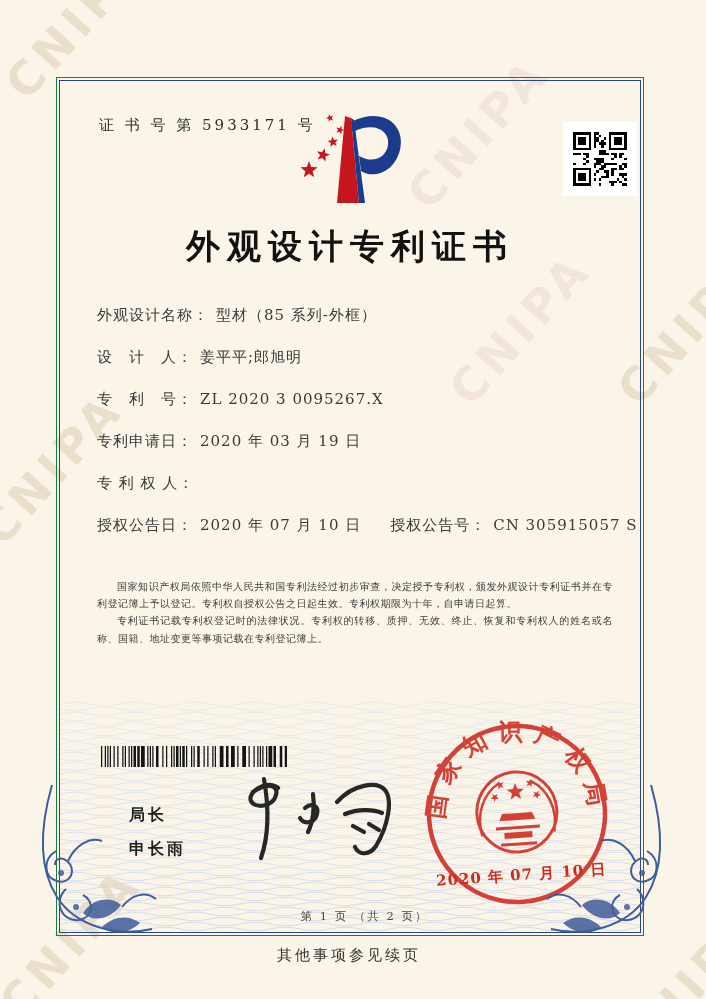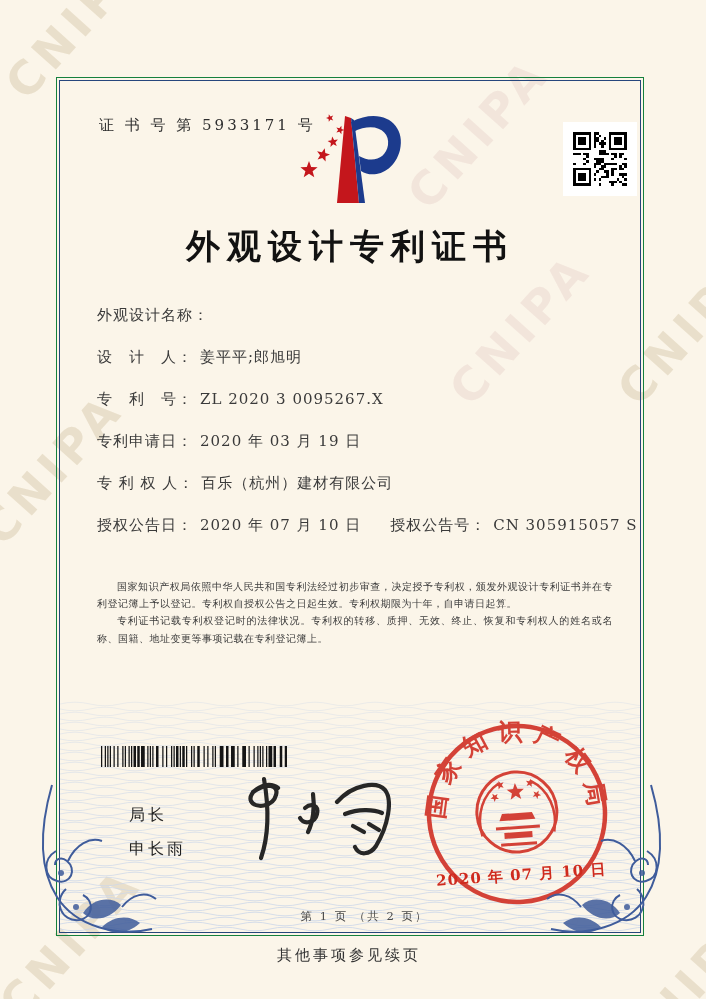--- a/index.html
+++ b/index.html
@@ -32,21 +32,21 @@
     font-size:34px; font-weight:bold; letter-spacing:7px; color:#121212;
   }
   .fields { left:40px; top:224px; right:24px; z-index:2; position:absolute; }
   .frow { display:flex; line-height:26px; margin-bottom:16px; font-size:15px; color:#3a3a3a; }
   .flabel { white-space:pre; letter-spacing:1px; }
   .fvalue { margin-left:7px; letter-spacing:1px; white-space:pre; }
   .grant-label2 { margin-left:29px; white-space:pre; letter-spacing:1px; }
   .body-text { left:40px; right:30px; top:500px; z-index:2; font-size:10px; line-height:1.72; color:#3c3c3c; text-align:justify; }
   .body-text p { margin:0; text-indent:2em; letter-spacing:.5px; }
   .barcode { left:44px; top:668px; width:186px; height:21px; z-index:2; }
-  .signer { left:72px; top:720px; z-index:2; font-family:"DejaVu Sans", sans-serif; font-size:16px; color:#1f1f1f; line-height:2.1; letter-spacing:3px; }
+  .signer { left:72px; top:720px; z-index:2; font-family:"DejaVu Sans", sans-serif; font-size:16px; color:#1f1f1f; line-height:2.1; letter-spacing:3px;font-weight:bold; }
   .signature { left:168px; top:694px; width:190px; height:100px; z-index:3; }
   .seal { left:362px; top:638px; width:196px; height:196px; z-index:5; transform:rotate(-4deg); }
   .seal-date { position:absolute; left:0; right:0; top:150px; text-align:center; color:#cf2a1e; font-size:15px; font-weight:bold; letter-spacing:1px; white-space:nowrap; }
   .page-no { left:0; right:0; top:831px; text-align:center; font-size:11.5px; letter-spacing:2px; color:#4a4a4a; z-index:2;margin-left:29px; }
   .footer-note { position:absolute; left:56px; width:586px; top:946px; text-align:center; font-size:15px; letter-spacing:3px; color:#333; z-index:1; }
   .ornament { position:absolute; width:135px; height:165px; z-index:2; }
   .ornament.left { left:30px; top:779px; }
   .ornament.right { left:538px; top:779px; transform:scaleX(-1); }
 </style>
 </head>
@@ -233,36 +233,36 @@
       <rect x="19" y="24" width="1" height="1" fill="#000"></rect>
       <rect x="23" y="24" width="1" height="1" fill="#000"></rect>
       <rect x="24" y="24" width="1" height="1" fill="#000"></rect>
     </svg>
 
   <div class="title">外观设计专利证书</div>
 
   <div class="fields">
     <div class="frow">
       <span class="flabel">外观设计名称：</span>
+      <span class="fvalue">型材（85 系列-外框）</span>
     </div>
     <div class="frow">
       <span class="flabel">设　计　人：</span>
       <span class="fvalue">姜平平;郎旭明</span>
     </div>
     <div class="frow">
       <span class="flabel">专　利　号：</span>
       <span class="fvalue">ZL 2020 3 0095267.X</span>
     </div>
     <div class="frow">
       <span class="flabel">专利申请日：</span>
       <span class="fvalue">2020 年 03 月 19 日</span>
     </div>
     <div class="frow">
       <span class="flabel">专 利 权 人：</span>
-      <span class="fvalue">百乐（杭州）建材有限公司</span>
     </div>
     <div class="frow">
       <span class="flabel">授权公告日：</span>
       <span class="fvalue">2020 年 07 月 10 日</span>
       <span class="grant-label2">授权公告号：</span>
       <span class="fvalue">CN 305915057 S</span>
     </div>
   </div>
 
   <div class="body-text">

